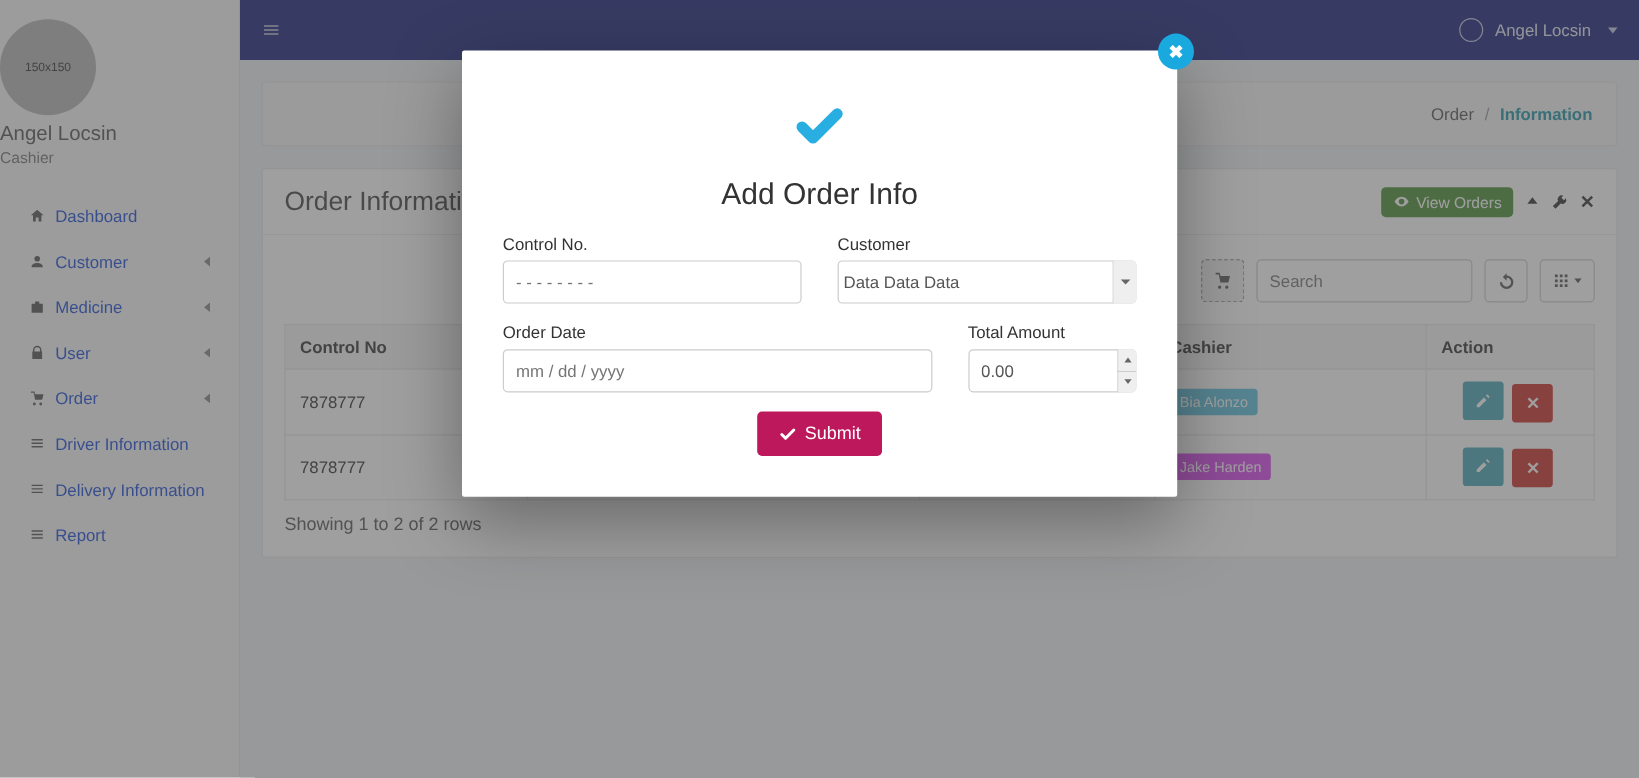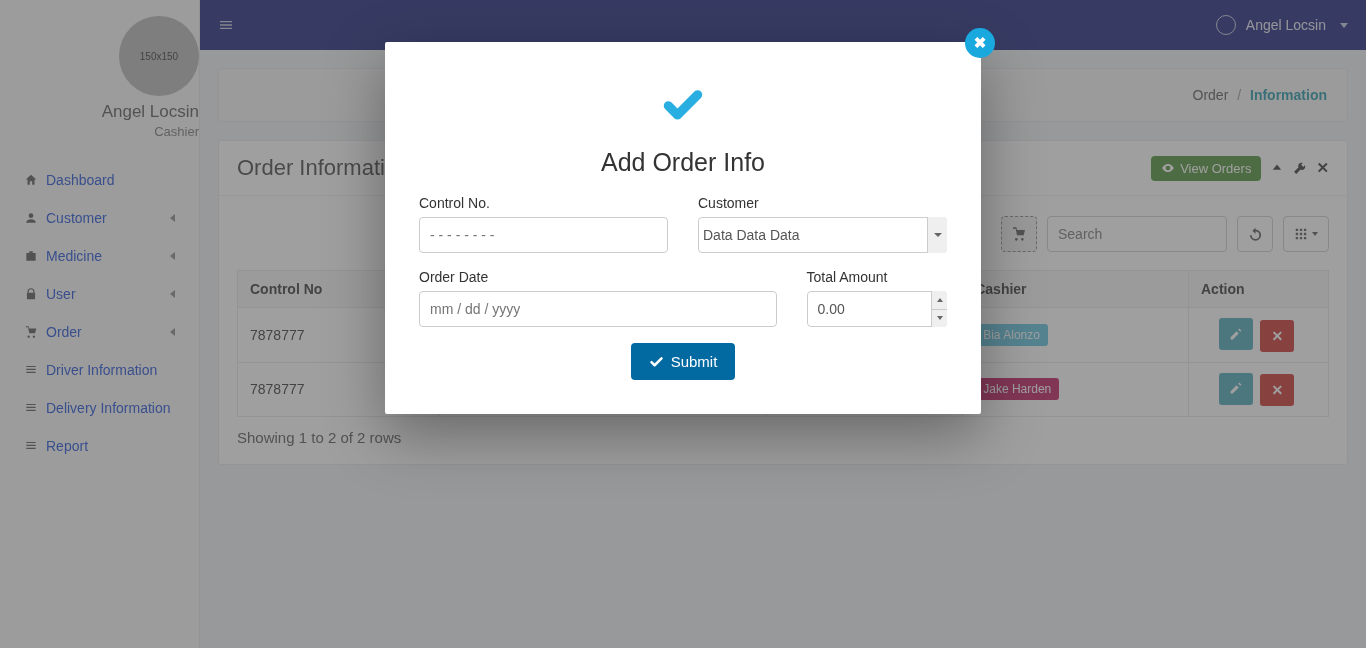--- a/index.html
+++ b/index.html
@@ -1,20 +1,20 @@
 <!DOCTYPE html>
 <html><head>
 <meta charset="utf-8">
 <style>
   * { box-sizing: border-box; margin: 0; padding: 0; }
   body { font-family: "Helvetica Neue", Arial, sans-serif; font-size: 14px; color: #333; background: #eef1f3; width: 1366px; height: 648px; overflow: hidden; position: relative; }
 
   
   .sidebar { position: absolute; left: 0; top: 0; width: 200px; height: 100%; background: #f8f8f8; border-right: 1px solid #e7e7e7; }
-  .profile { text-align: right; padding: 10px 0 12px; }
+  .profile { text-align: left; padding: 10px 0 12px; }
   .avatar { width: 80px; height: 80px; border-radius: 50%; background: #b5b5b5; display: inline-flex; align-items: center; justify-content: center; font-size: 10px; color: #333; margin-top: 6px; }
   .profile-name { font-size: 17px; color: #555; margin-top: 6px; }
   .profile-role { font-size: 13px; color: #777; margin-top: 2px; }
   .nav { list-style: none; margin-top: 10px; }
   .nav li { padding: 11px 24px; font-size: 14px; color: #1d4ed8; cursor: pointer; display: flex; align-items: center; justify-content: space-between; }
   .nav li .label-wrap { display: flex; align-items: center; gap: 8px; }
   .chev { width: 0; height: 0; border-top: 4px solid transparent; border-bottom: 4px solid transparent; border-right: 5px solid #888; }
   .nav-icon { width: 14px; display: inline-flex; justify-content: center; color: #555; }
 
   
@@ -40,21 +40,21 @@
   .btn-icon { width: 36px; height: 36px; border: 1px solid #ccc; border-radius: 4px; background: #fff; display: inline-flex; align-items: center; justify-content: center; cursor: pointer; }
   .btn-icon.highlight { background: #f1f1f1; border: 1px dashed #888; }
   .search-input { height: 36px; width: 180px; border: 1px solid #ccc; border-radius: 4px; padding: 0 10px; font-size: 14px; color: #666; }
   .btn-grid { width: 46px; }
 
   table.data { width: calc(100% - 36px); margin: 8px 18px 0; border-collapse: collapse; }
   table.data th, table.data td { border: 1px solid #e7e7e7; padding: 10px 12px; text-align: left; font-size: 14px; }
   table.data th { background: #f5f5f5; font-weight: 600; color: #333; }
   .badge { display: inline-block; padding: 4px 8px; border-radius: 3px; color: #fff; font-size: 12px; }
   .badge.info { background: #5bc0de; }
-  .badge.warning { background: #be185d; }
+  .badge.warning { background: #d946ef; }
   .action-btn { display: inline-flex; width: 34px; height: 32px; border-radius: 3px; align-items: center; justify-content: center; color: #fff; margin-right: 4px; cursor: pointer; }
   .action-edit { background: #4aa6b8; }
   .action-del { background: #c9302c; }
   .table-summary { padding: 12px 18px 18px; color: #555; font-size: 15px; }
 
   
   .overlay { position: absolute; inset: 0; background: rgba(80,80,80,0.55); }
   .modal { position: absolute; left: 50%; top: 42px; transform: translateX(-50%); width: 596px; background: #fff; border-radius: 2px; box-shadow: 0 20px 60px rgba(0,0,0,0.35); padding: 28px 34px 34px; }
   .modal-close { position: absolute; right: -14px; top: -14px; width: 30px; height: 30px; border-radius: 50%; background: #19a9df; color: #fff; display: flex; align-items: center; justify-content: center; font-weight: bold; cursor: pointer; font-size: 15px; }
   .modal-icon { display: flex; justify-content: center; margin-top: 12px; }
@@ -70,21 +70,21 @@
   .spinner { position: relative; }
   .spinner .spinbtn { position: absolute; right: 0; top: 0; width: 16px; height: 36px; display: flex; flex-direction: column; }
   .spinner .spinbtn div { flex:1; background:#efefef; border-left:1px solid #ccc; display:flex; align-items:center; justify-content:center; }
   .spinner .spinbtn div:first-child { border-bottom:1px solid #ccc; border-top-right-radius:4px; }
   .spinner .spinbtn div:last-child { border-bottom-right-radius:4px; }
   .spinner .spinbtn div:before { content:""; border-left:3px solid transparent; border-right:3px solid transparent; }
   .spinner .spinbtn div:first-child:before { border-bottom:4px solid #666; }
   .spinner .spinbtn div:last-child:before { border-top:4px solid #666; }
 
   .modal-actions { display: flex; justify-content: center; margin-top: 12px; }
-  .btn-submit { background: #0369a1; color: #fff; border: none; border-radius: 4px; padding: 10px 18px; font-size: 15px; display: inline-flex; align-items: center; gap: 7px; cursor: pointer; }
+  .btn-submit { background: #be185d; color: #fff; border: none; border-radius: 4px; padding: 10px 18px; font-size: 15px; display: inline-flex; align-items: center; gap: 7px; cursor: pointer; }
 
   svg { display: block; }
 </style>
 </head>
 <body>
 
 <aside class="sidebar">
   <div class="profile">
     <div class="avatar">
         <span>150x150</span>

